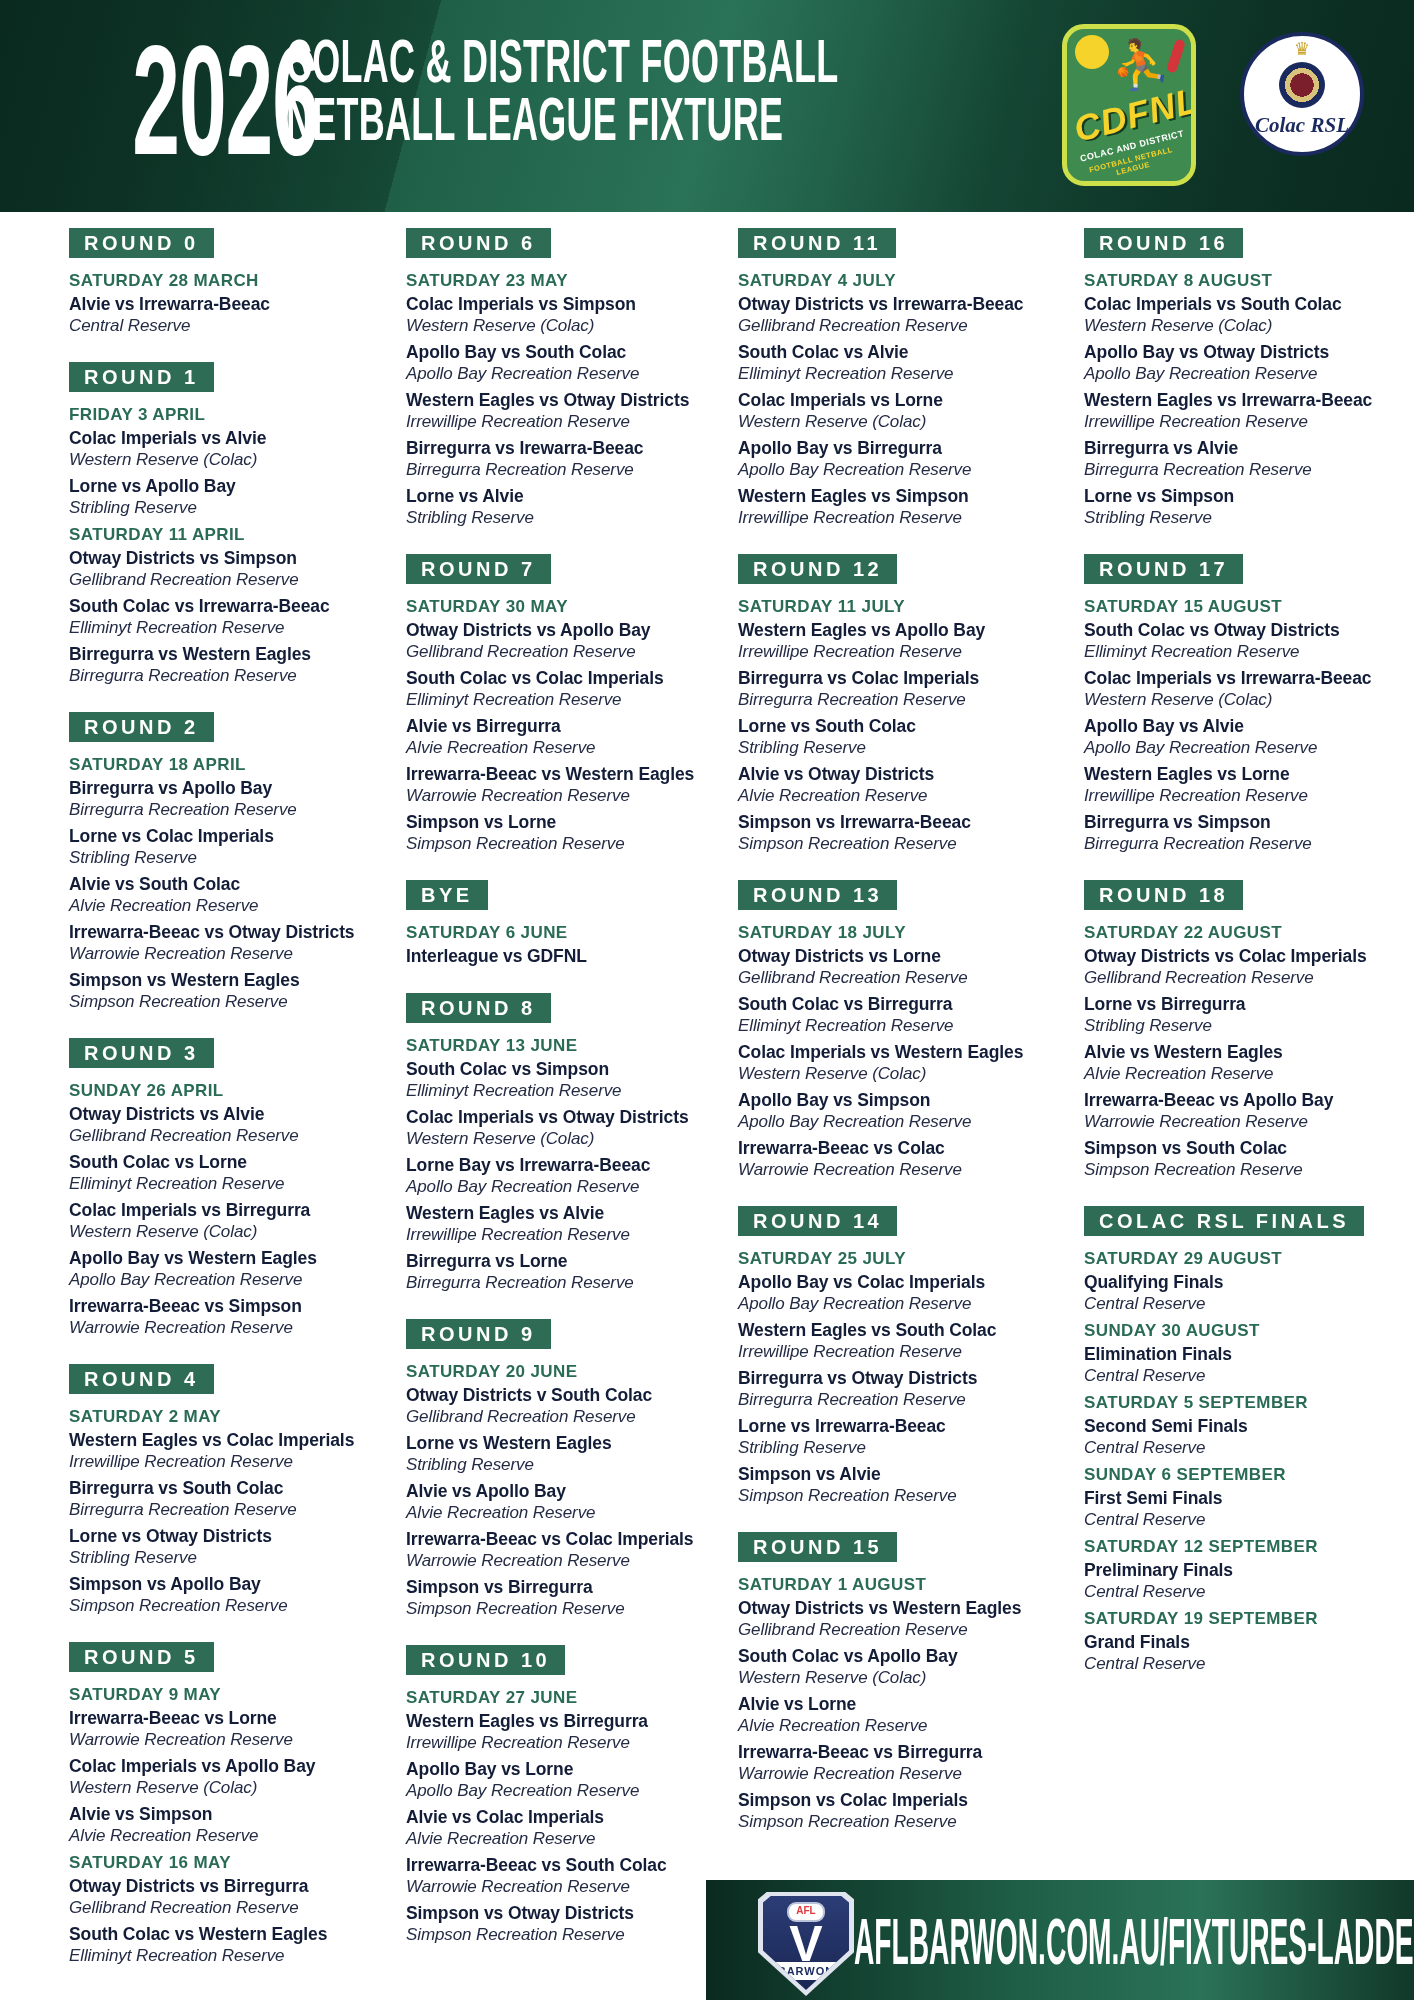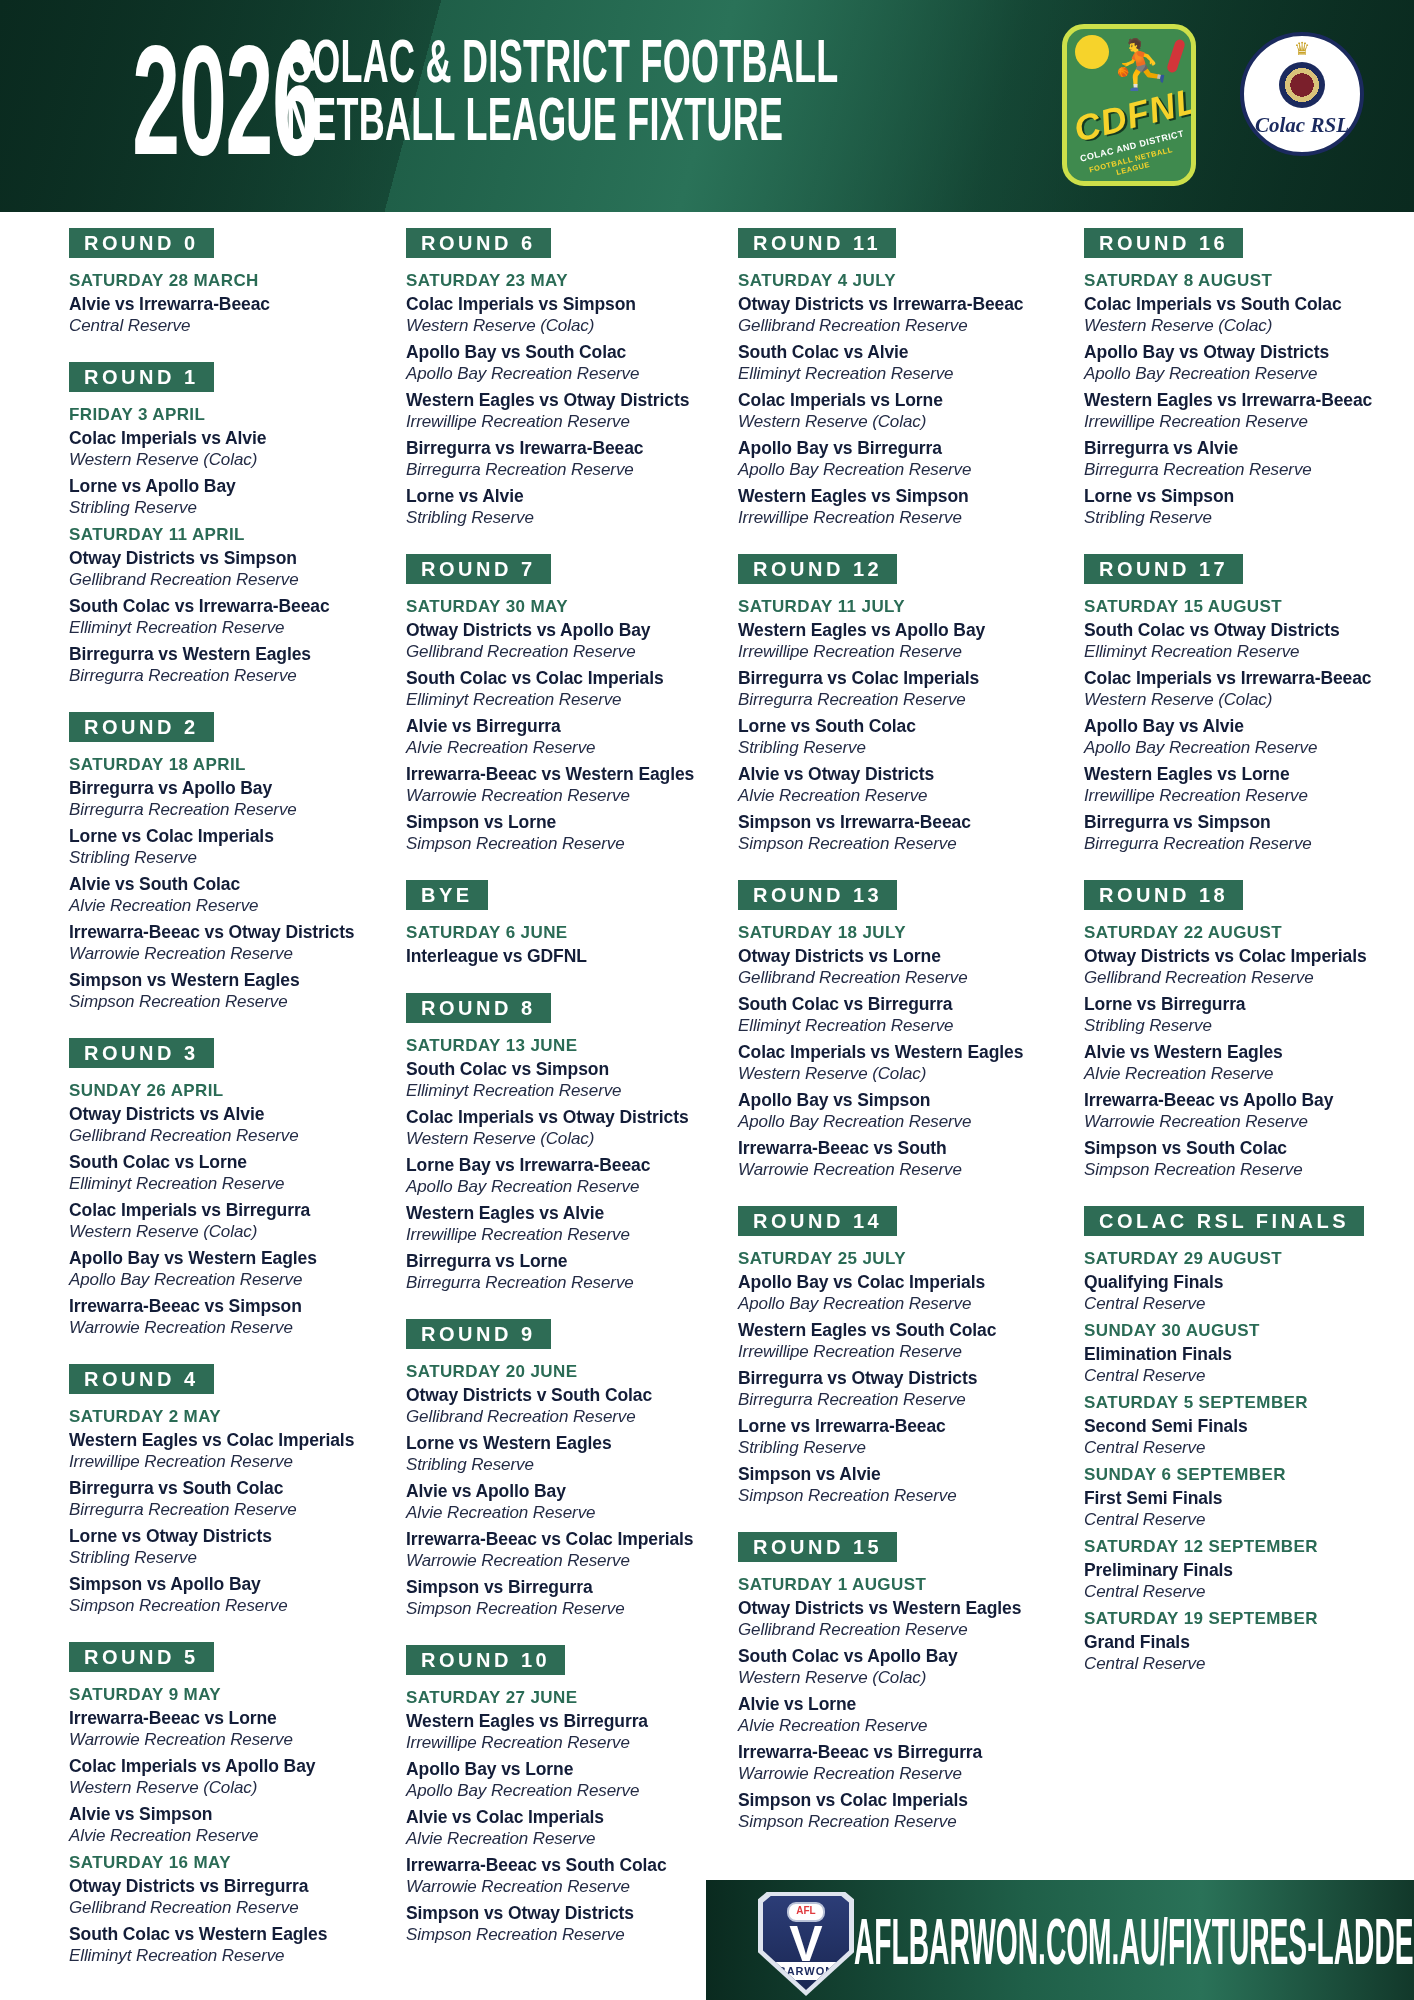--- a/index.html
+++ b/index.html
@@ -364,21 +364,21 @@
           </div><div class="match">
             <div class="teams">South Colac vs Birregurra</div>
             <div class="venue">Elliminyt Recreation Reserve</div>
           </div><div class="match">
             <div class="teams">Colac Imperials vs Western Eagles</div>
             <div class="venue">Western Reserve (Colac)</div>
           </div><div class="match">
             <div class="teams">Apollo Bay vs Simpson</div>
             <div class="venue">Apollo Bay Recreation Reserve</div>
           </div><div class="match">
-            <div class="teams">Irrewarra-Beeac vs South</div>
+            <div class="teams">Irrewarra-Beeac vs Colac</div>
             <div class="venue">Warrowie Recreation Reserve</div>
           </div></div>
         <div class="round-section"><div class="round-badge">ROUND 14</div><div class="fixture-date">SATURDAY 25 JULY</div><div class="match">
             <div class="teams">Apollo Bay vs Colac Imperials</div>
             <div class="venue">Apollo Bay Recreation Reserve</div>
           </div><div class="match">
             <div class="teams">Western Eagles vs South Colac</div>
             <div class="venue">Irrewillipe Recreation Reserve</div>
           </div><div class="match">
             <div class="teams">Birregurra vs Otway Districts</div>

